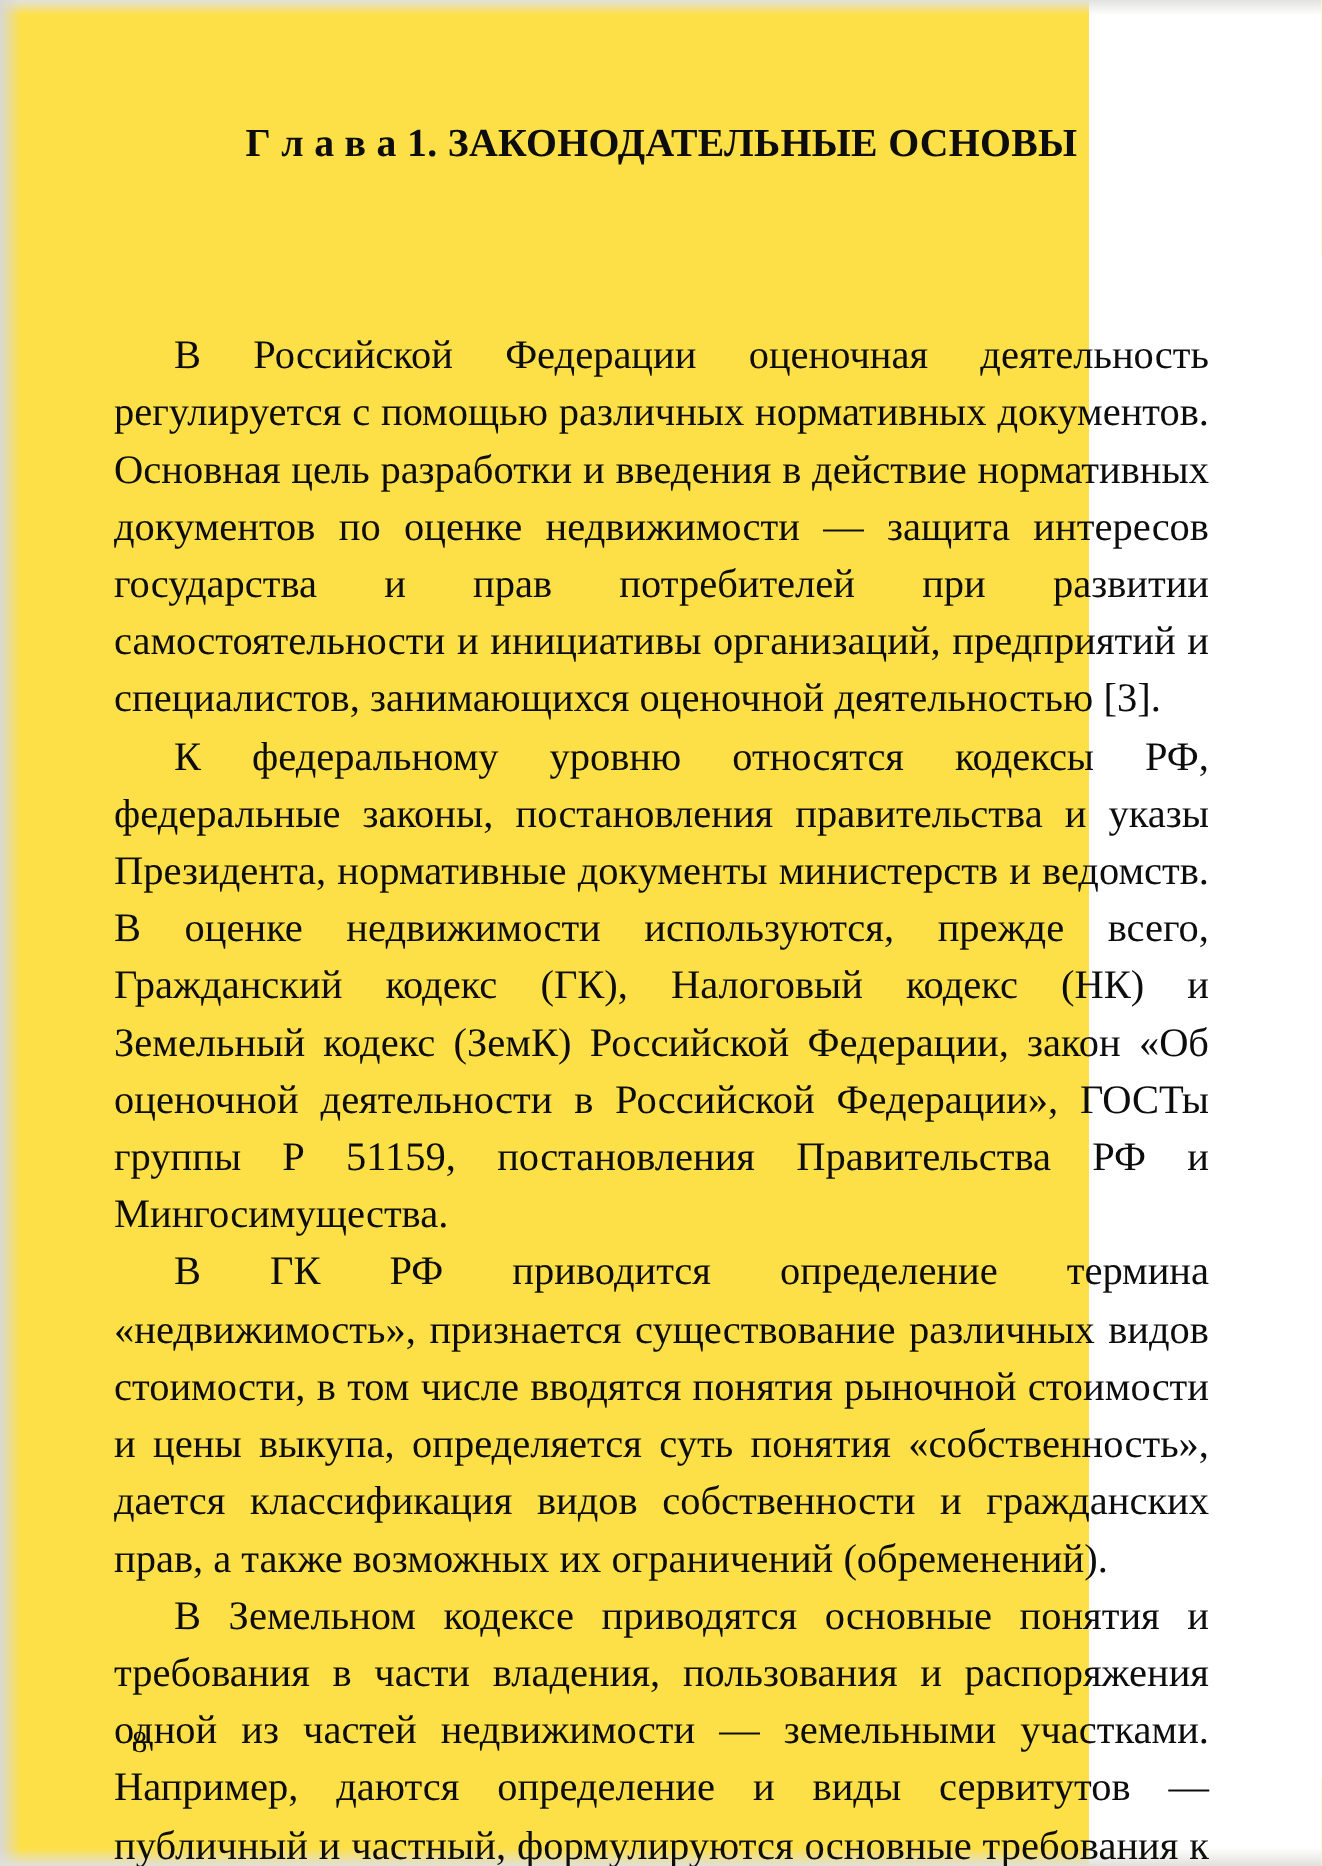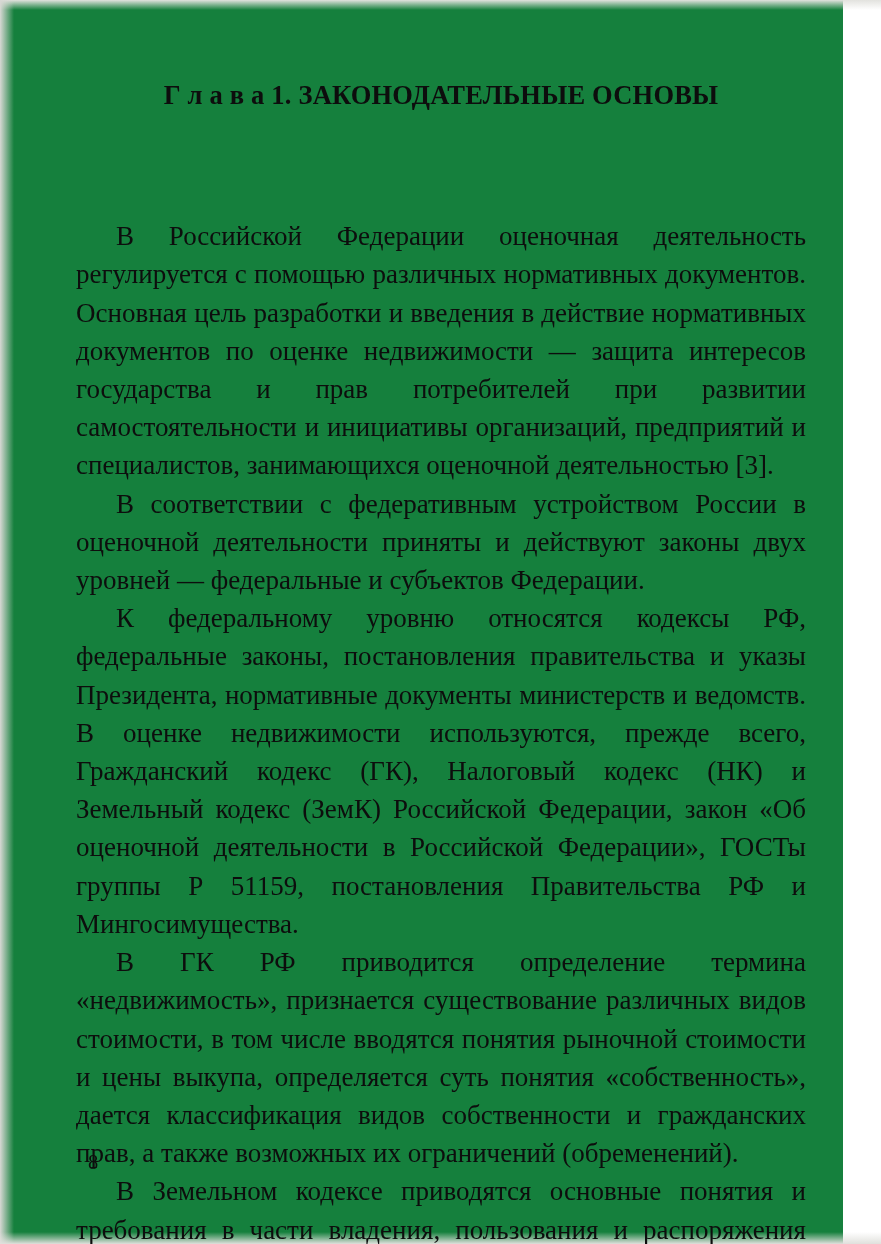--- a/index.html
+++ b/index.html
@@ -12,23 +12,23 @@
     height: 1244px;
     font-family: "Liberation Serif", "DejaVu Serif", serif;
     color: #0d0d0d;
     position: relative;
     overflow: hidden;
   }
   .page {
     position: absolute;
     left: 0;
     top: 0;
-    width: 843px;
+    width: 726px;
     height: 1244px;
-    background: #15803d;
+    background: #fde047;
   }
   .content {
     position: absolute;
     left: 76px;
     top: 78px;
     width: 730px;
   }
   .chapter-title {
     text-align: center;
     font-weight: bold;
@@ -104,21 +104,20 @@
   <div class="edge-shadow-left"></div>
   <div class="edge-shadow-bottom"></div>
 
   <div class="content">
     <h1 class="chapter-title">
       <span class="line1">Г л а в а  1. ЗАКОНОДАТЕЛЬНЫЕ ОСНОВЫ</span>
     </h1>
 
     <div class="body-text">
       <p>В Российской Федерации оценочная деятельность регулируется с помощью различных нормативных документов. Основная цель разработки и введения в действие нормативных документов по оценке недвижимости — защита интересов государства и прав потребителей при развитии самостоятельности и инициативы организаций, предприятий и специалистов, занимающихся оценочной деятельностью [3].</p>
-      <p>В соответствии с федеративным устройством России в оценочной деятельности приняты и действуют законы двух уровней — федеральные и субъектов Федерации.</p>
       <p>К федеральному уровню относятся кодексы РФ, федеральные законы, постановления правительства и указы Президента, нормативные документы министерств и ведомств. В оценке недвижимости используются, прежде всего, Гражданский кодекс (ГК), Налоговый кодекс (НК) и Земельный кодекс (ЗемК) Российской Федерации, закон «Об оценочной деятельности в Российской Федерации», ГОСТы группы Р 51159, постановления Правительства РФ и Мингосимущества.</p>
       <p>В ГК РФ приводится определение термина «недвижимость», признается существование различных видов стоимости, в том числе вводятся понятия рыночной стоимости и цены выкупа, определяется суть понятия «собственность», дается классификация видов собственности и гражданских прав, а также возможных их ограничений (обременений).</p>
       <p class="last-para">В Земельном кодексе приводятся основные понятия и требования в части владения, пользования и распоряжения одной из частей недвижимости — земельными участками. Например, даются определение и виды сервитутов — публичный и частный, формулируются основные требования к сделкам с земельными участками. Приводятся классификация земель и принципы зонирования территорий. В частности, в статье 90 определены основные положения по использованию земель транспорта.</p>
     </div>
   </div>
 
   <div class="page-number">8</div>
 </div>
 
 </body></html>

